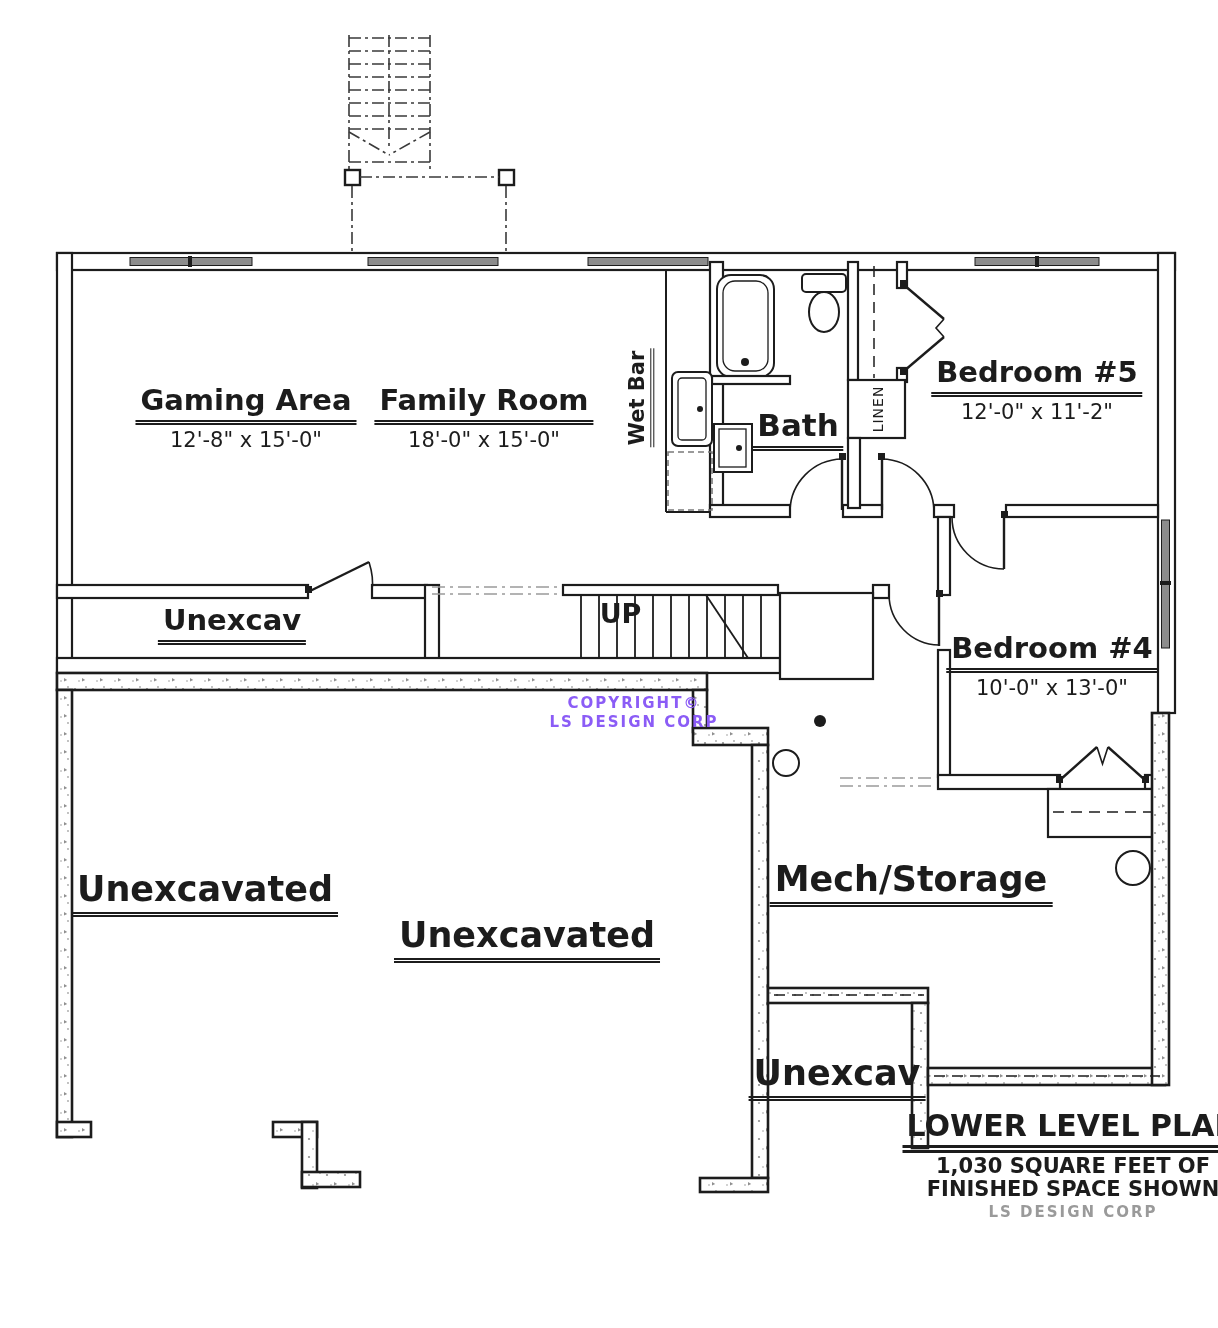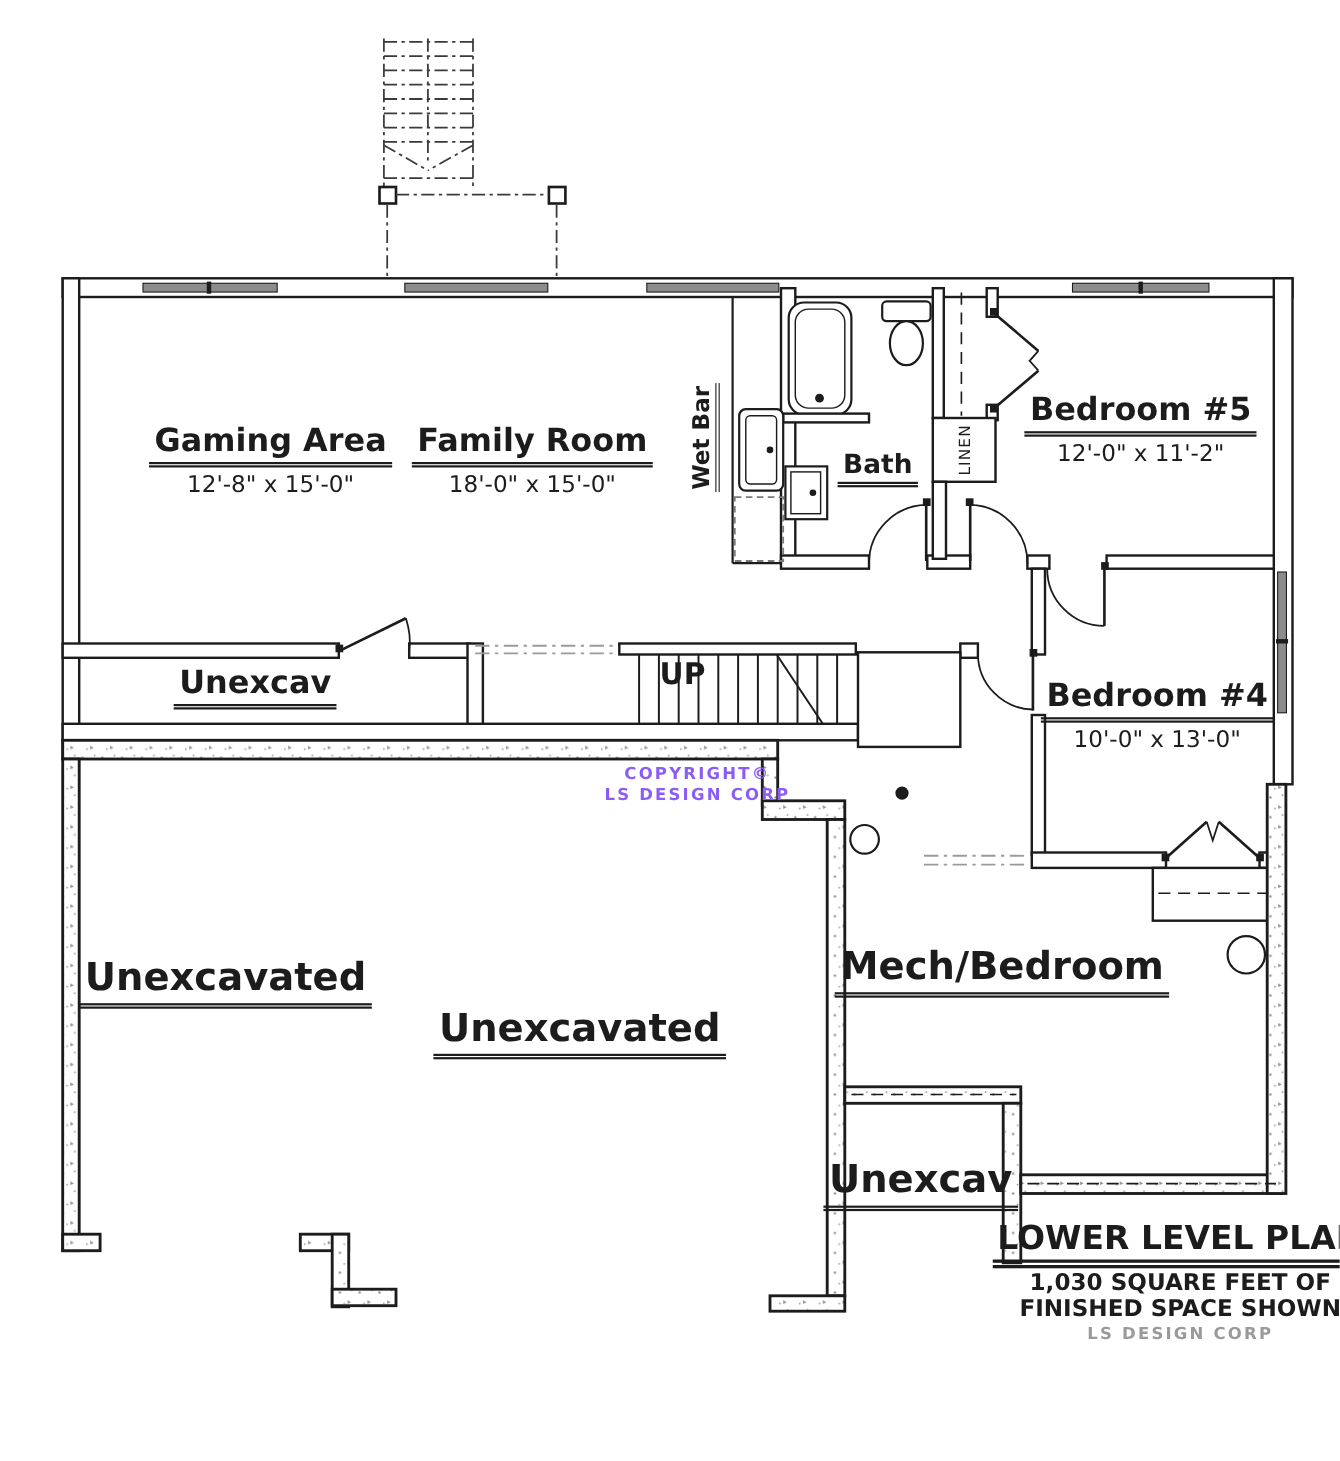--- a/index.html
+++ b/index.html
@@ -21,21 +21,21 @@
   .fx{fill:#ffffff;stroke:#1c1c1c;stroke-width:2;}
   .fxt{fill:none;stroke:#1c1c1c;stroke-width:1.3;}
   .tread{stroke:#1c1c1c;stroke-width:1.8;}
   .ln{stroke:#1c1c1c;stroke-width:2;}
 
   
   .room-label{position:absolute;text-align:center;transform:translateX(-50%);white-space:nowrap;}
   .room-name{display:inline-block;font-weight:bold;font-size:29px;line-height:1.02;
              border-bottom:5px double #1c1c1c;padding:0 5px 4px;}
   .room-name.md{font-size:35px;}
-  .room-name.sm{font-size:24px;}
+  .room-name.sm{font-size:31px;}
   .room-dims{font-size:21px;margin-top:3px;}
   .plain{position:absolute;font-weight:bold;font-size:27px;transform:translateX(-50%);white-space:nowrap;padding-left:35px;}
   .vlabel{position:absolute;transform:translate(-50%,-50%) rotate(-90deg);white-space:nowrap;}
   .vlabel .room-name{font-size:21px;border-bottom:4px double #1c1c1c;padding:0 2px 2px;}
   .vlabel.linen{font-size:14px;letter-spacing:1px;font-weight:500;}
   .copyright{position:absolute;text-align:center;transform:translateX(-50%);
              color:#8b5cf6;font-weight:bold;font-size:15px;letter-spacing:2px;line-height:1.25;white-space:nowrap;}
   .titleblock{position:absolute;text-align:center;transform:translateX(-50%);white-space:nowrap;}
   .tb-title{display:inline-block;font-weight:bold;font-size:30px;letter-spacing:0;
             border-bottom:8px double #1c1c1c;padding:0 4px 2px;}
@@ -253,35 +253,35 @@
 <div class="room-label" style="left:484px;top:386px;">
   <span class="room-name">Family Room</span>
   <div class="room-dims">18'-0" x 15'-0"</div>
 </div>
 
 <div class="room-label" style="left:1037px;top:358px;">
   <span class="room-name">Bedroom #5</span>
   <div class="room-dims">12'-0" x 11'-2"</div>
 </div>
 
-<div class="room-label" style="left:1052px;top:618px;">
+<div class="room-label" style="left:1052px;top:634px;">
   <span class="room-name">Bedroom #4</span>
   <div class="room-dims">10'-0" x 13'-0"</div>
 </div>
 
 <div class="room-label" style="left:232px;top:606px;">
   <span class="room-name">Unexcav</span>
 </div>
 
 <div class="room-label" style="left:798px;top:410px;">
   <span class="room-name sm">Bath</span>
 </div>
 
 <div class="room-label" style="left:911px;top:862px;">
-  <span class="room-name md">Mech/Bedroom</span>
+  <span class="room-name md">Mech/Storage</span>
 </div>
 
 <div class="room-label" style="left:205px;top:872px;">
   <span class="room-name md">Unexcavated</span>
 </div>
 
 <div class="room-label" style="left:527px;top:918px;">
   <span class="room-name md">Unexcavated</span>
 </div>
 

